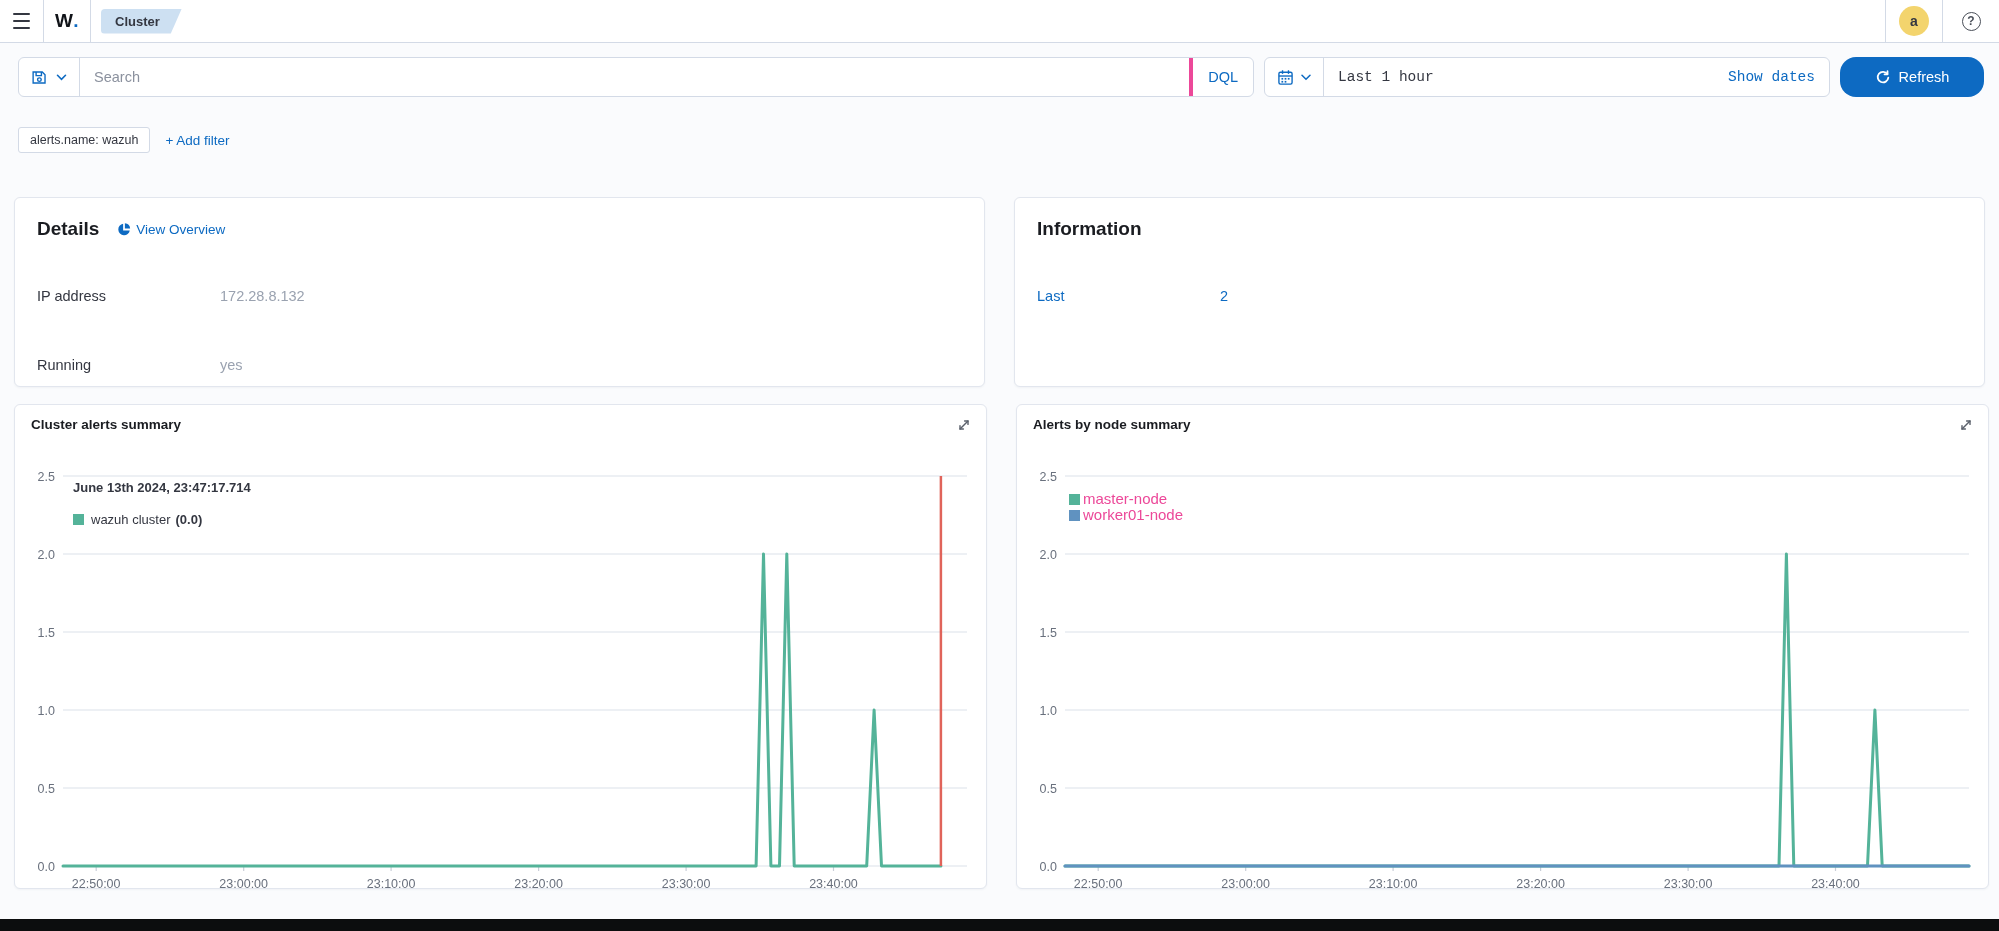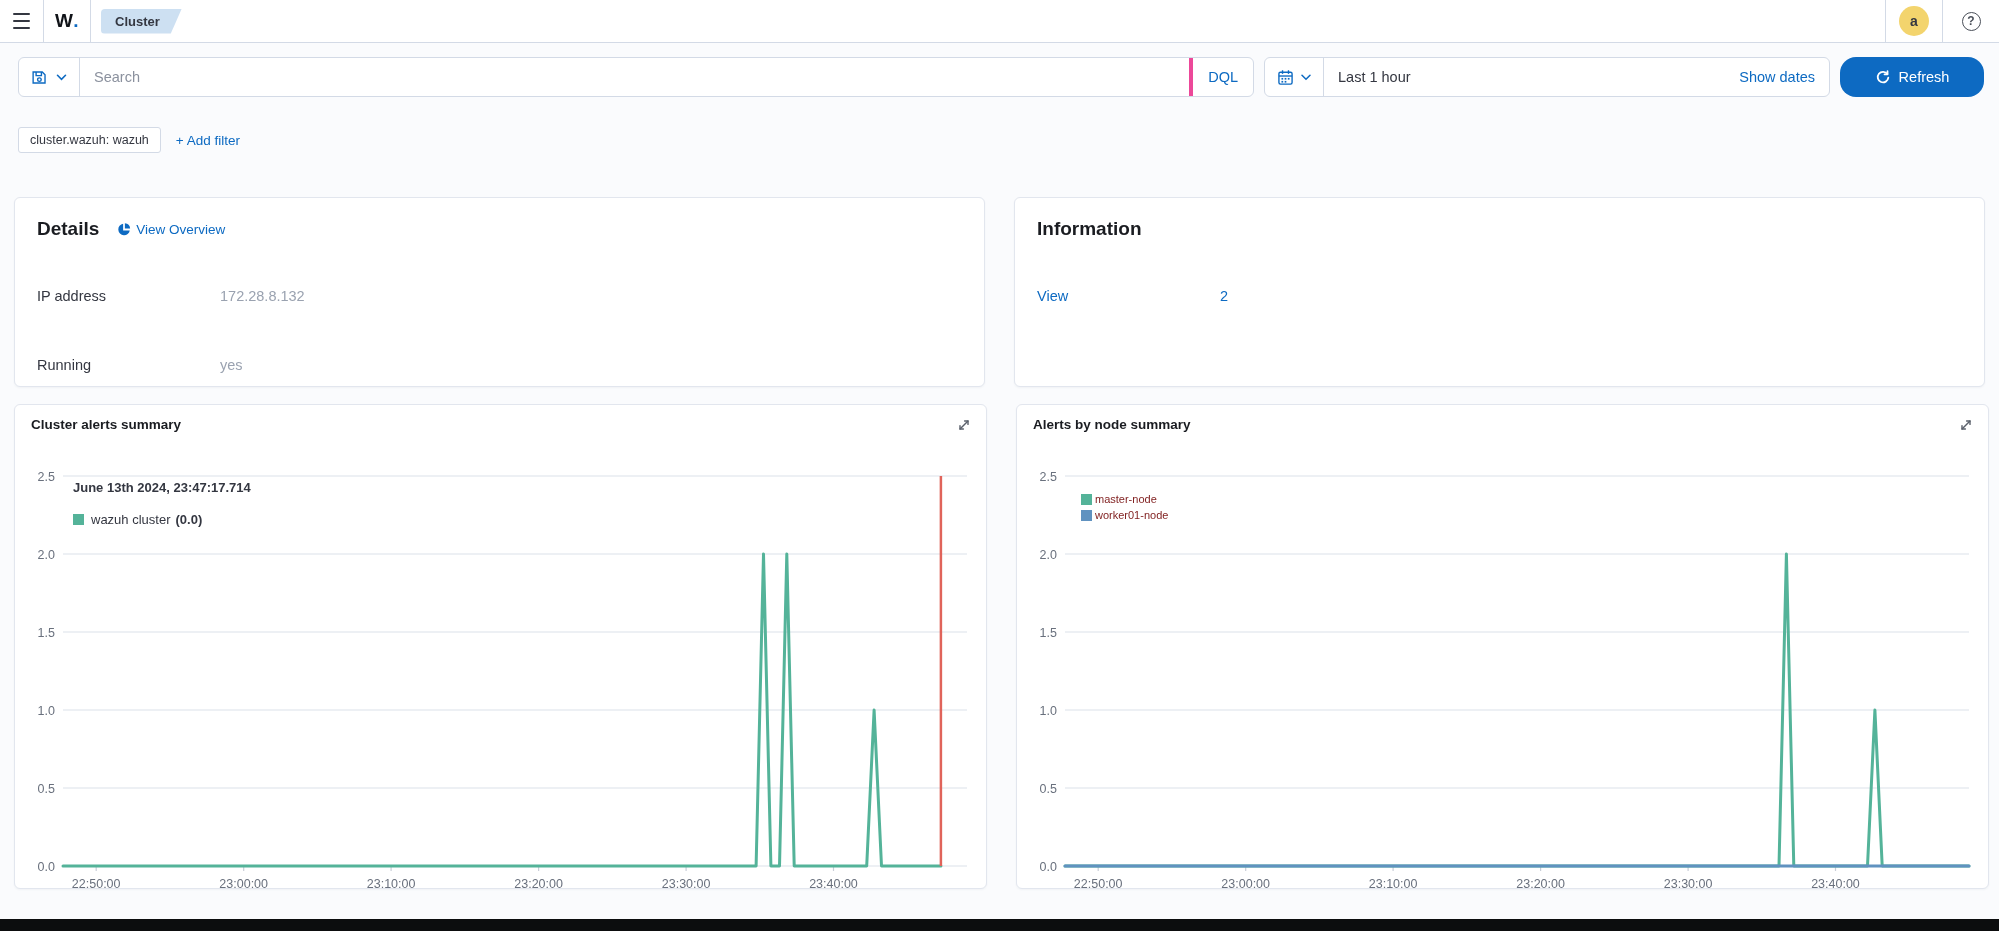--- a/index.html
+++ b/index.html
@@ -26,21 +26,21 @@
           display:flex; align-items:center; justify-content:center; }
 
   
   .qrow { display:flex; gap:10px; margin:14px 15px 0 18px; height:40px; }
   .searchbox { flex:1; display:flex; align-items:stretch; background:#fff; border:1px solid #d3dae6; border-radius:6px; }
   .seg-save { display:flex; align-items:center; gap:8px; padding:0 12px; border-right:1px solid #d3dae6; cursor:pointer; }
   .search-input { flex:1; border:none; outline:none; background:transparent; padding:0 14px; font-size:14.5px; color:#343741;
                   font-family:"Liberation Sans", sans-serif; }
   .search-input::placeholder { color:#8b919e; }
   .dql { display:flex; align-items:center; padding:0 15px; color:#0d6ac2; font-size:14.5px; border-left:4px solid #ec4899; cursor:pointer; }
-  .datepicker { width:566px; display:flex; align-items:center; background:#fff; border:1px solid #d3dae6; border-radius:6px; }
+  .datepicker { width:566px; display:flex; align-items:center; background:#fff; border:1px solid #d3dae6; border-radius:6px;font-family:Liberation Mono, monospace; }
   .seg-cal { display:flex; align-items:center; gap:7px; padding:0 12px; align-self:stretch; border-right:1px solid #d3dae6; cursor:pointer; }
   .range { flex:1; padding-left:14px; font-size:14.5px; color:#343741; cursor:pointer; }
   .showdates { padding-right:14px; color:#0d6ac2; font-size:14.5px; font-weight:500; cursor:pointer; }
   .refresh { width:144px; display:flex; align-items:center; justify-content:center; gap:8px; background:#0d6ac2; border:none;
              border-radius:16px; color:#fff; font-size:14.5px; font-weight:500; cursor:pointer; font-family:"Liberation Sans",sans-serif; }
 
   
   .frow { display:flex; align-items:center; gap:15px; margin:30px 15px 0 18px; }
   .fpill { background:#fff; border:1px solid #d3dae6; border-radius:3px; padding:5px 11px; font-size:12.5px; color:#343741; cursor:pointer; }
   .addfilter { color:#0d6ac2; font-size:13.5px; cursor:pointer; }
@@ -64,21 +64,21 @@
   .chart-card { height:485px; padding:12px 16px; position:relative; }
   .chart-title { font-size:13.5px; font-weight:700; color:#1a1c21; }
   .expand { position:absolute; top:12px; right:14px; cursor:pointer; line-height:0; }
   .chart-wrap { position:relative; margin-top:34px; }
   svg.chart { display:block; }
   .tooltip { position:absolute; left:42px; top:14px; font-size:13px; color:#343741; pointer-events:none; }
   .tt-title { font-weight:700; margin-bottom:17px; }
   .tt-row { display:flex; align-items:center; gap:7px; }
   .tt-row b { margin-left:-2px; }
   .swatch { width:11px; height:11px; display:inline-block; flex:none; }
-  .legend { position:absolute; left:48px; top:25px; font-size:11px; color:#7f1d1d; }
+  .legend { position:absolute; left:36px; top:25px; font-size:15px; color:#ec4899; }
   .legend-item { display:flex; align-items:center; gap:3px; line-height:16px; cursor:pointer; }
 
   .bottombar { position:absolute; left:0; bottom:0; width:100%; height:12px; background:#0c0d0e; }
 </style>
 </head>
 <body>
 
 <div class="page">
 
   <div class="header">
@@ -146,21 +146,21 @@
     <button class="refresh">
       <svg width="16" height="16" viewBox="0 0 16 16">
         <path d="M12.4 5.1 A5.3 5.3 0 1 0 13.3 8.6" fill="none" stroke="#fff" stroke-width="1.8" stroke-linecap="round"></path>
         <polyline points="12.5,2.2 12.5,5.3 9.5,5.3" fill="none" stroke="#fff" stroke-width="1.8" stroke-linecap="round" stroke-linejoin="round"></polyline>
       </svg>
       <span>Refresh</span>
     </button>
   </div>
 
   <div class="frow">
-    <div class="fpill">cluster.wazuh: wazuh</div>
+    <div class="fpill">alerts.name: wazuh</div>
     <div class="addfilter">+ Add filter</div>
   </div>
 
   <div class="grid">
     <div class="card info-card">
       <div class="title-row">
         <div class="card-title">Details</div>
         <div class="overview-link">
           <svg width="14" height="14" viewBox="0 0 16 16">
             <path d="M7 2 A6.6 6.6 0 1 0 14.6 9.6 L7 9.6 Z" fill="#0d6ac2"></path>
@@ -184,21 +184,21 @@
         </div>
       </div>
     </div>
 
     <div class="card info-card">
       <div class="title-row">
         <div class="card-title">Information</div>
       </div>
       <div class="kv blue">
         <div class="kv-row">
-          <div class="kv-label">View</div>
+          <div class="kv-label">Last</div>
           <div class="kv-value">2</div>
         </div>
       </div>
     </div>
   </div>
 
   <div class="grid charts">
     <div class="card chart-card">
       <div class="chart-title">Cluster alerts summary</div>
       <div class="expand">

